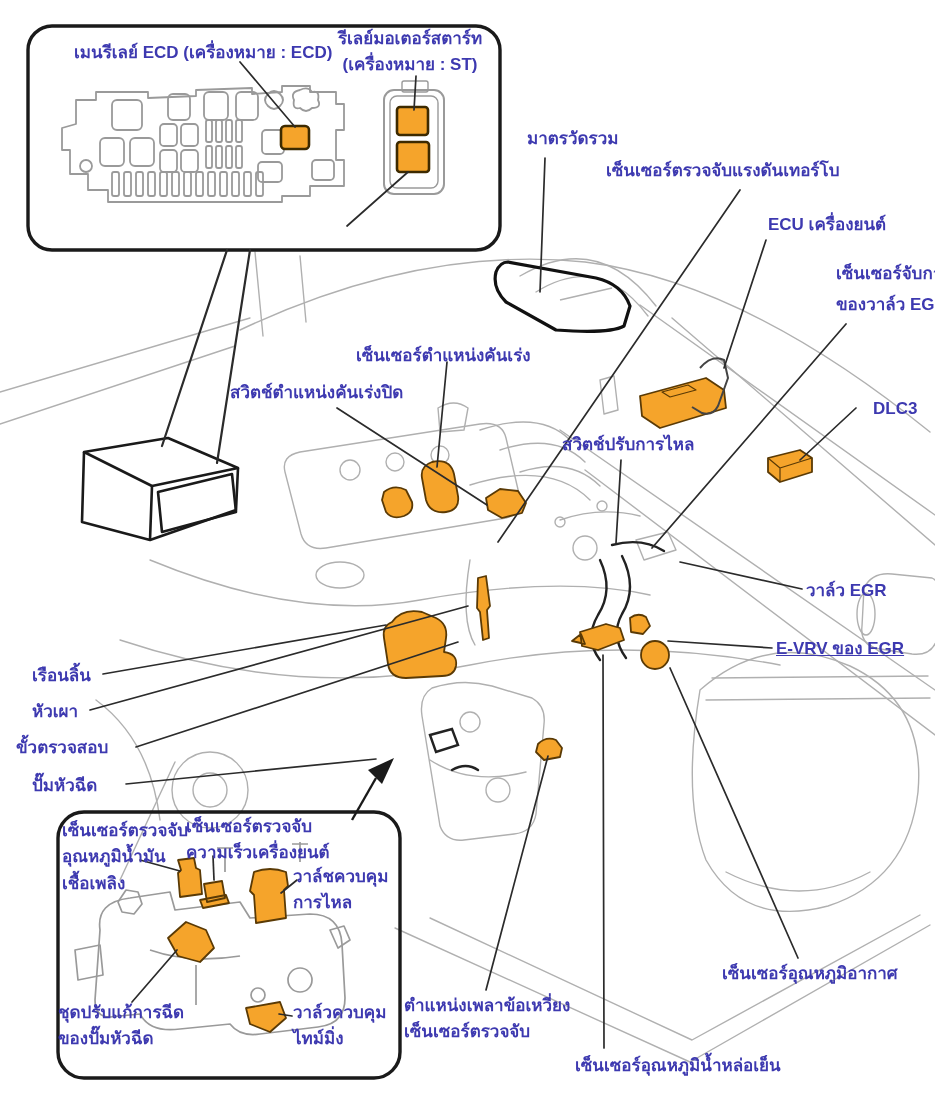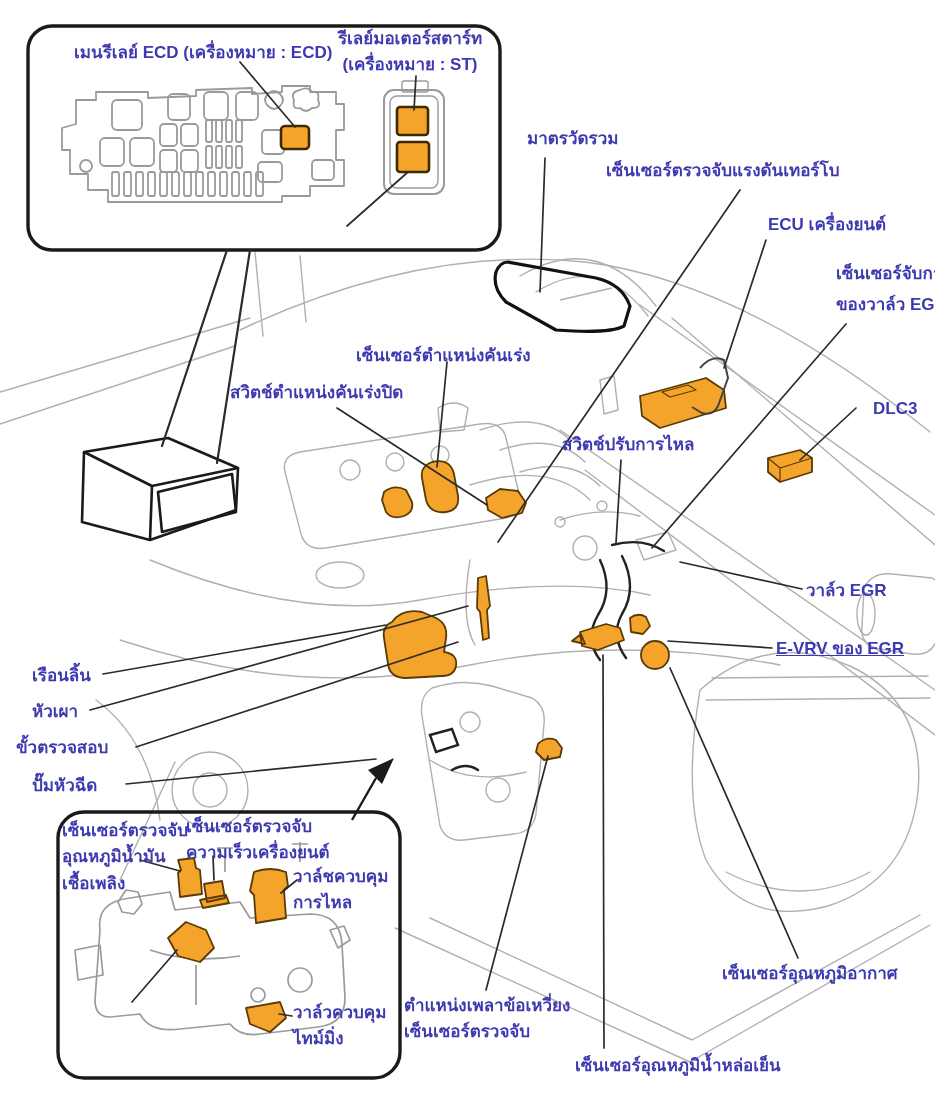--- a/index.html
+++ b/index.html
@@ -265,16 +265,18 @@
   <div class="lbl" style="left:575px;top:1053px;">เซ็นเซอร์อุณหภูมิน้ำหล่อเย็น</div>
   <div class="lbl" style="left:722px;top:961px;">เซ็นเซอร์อุณหภูมิอากาศ</div>
 
   <div class="lbl" style="left:62px;top:818px;">เซ็นเซอร์ตรวจจับ
 อุณหภูมิน้ำมัน
 เชื้อเพลิง</div>
   <div class="lbl" style="left:186px;top:814px;">เซ็นเซอร์ตรวจจับ
 ความเร็วเครื่องยนต์</div>
   <div class="lbl" style="left:293px;top:864px;">วาล์ชควบคุม
 การไหล</div>
+  <div class="lbl" style="left:58px;top:1000px;">ชุดปรับแก้การฉีด
+ของปั๊มหัวฉีด</div>
   <div class="lbl" style="left:293px;top:1000px;">วาล์วควบคุม
 ไทม์มิ่ง</div>
 
 </div>
 
 </body></html>

